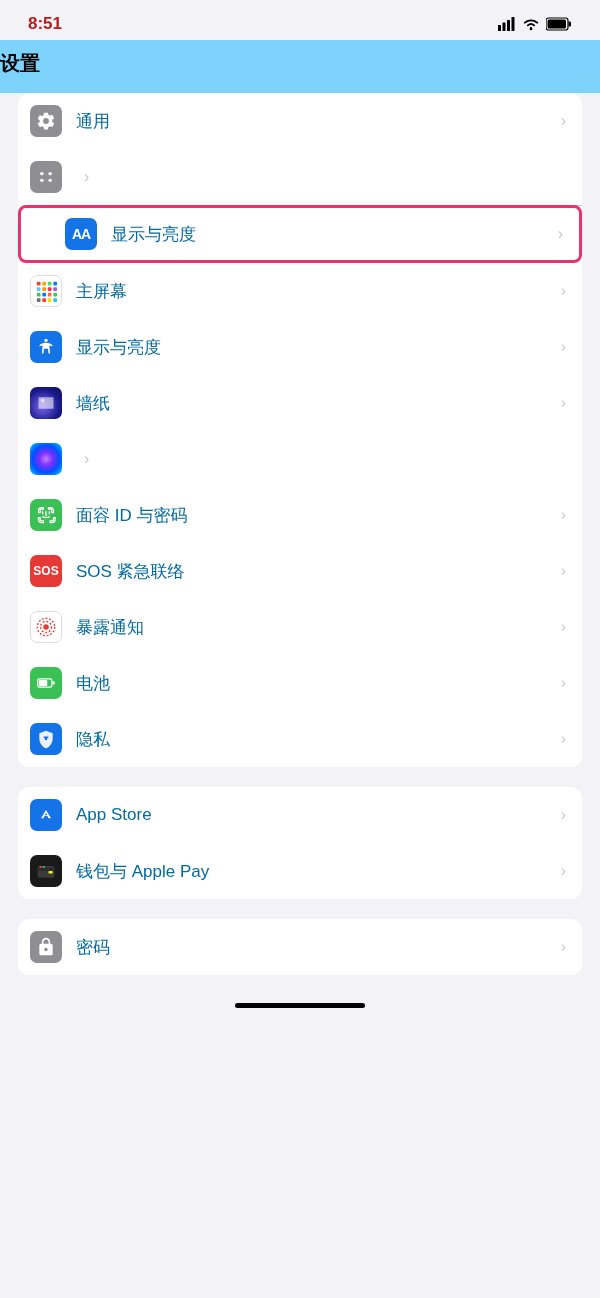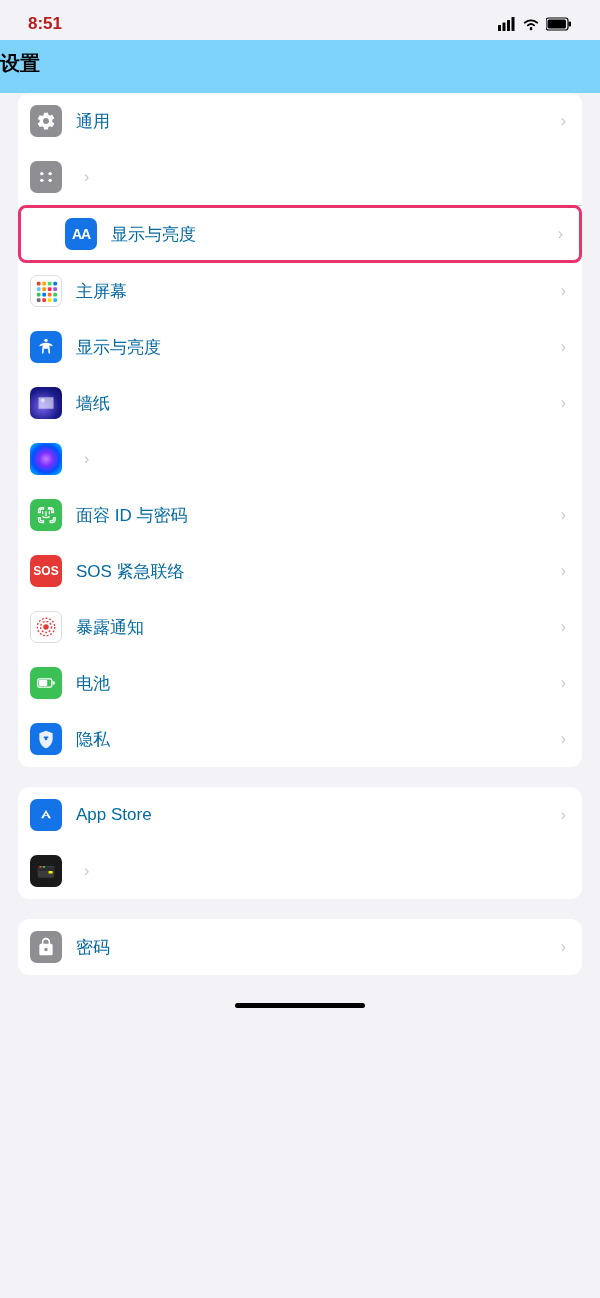--- a/index.html
+++ b/index.html
@@ -325,20 +325,21 @@
   <div class="settings-row">
     <div class="row-icon icon-wallet">
       <svg class="icon-svg" viewBox="0 0 24 24">
         <rect x="2" y="6" width="20" height="14" rx="2" fill="#3a3a3c"></rect>
         <rect x="2" y="8" width="20" height="4" fill="#2c2c2e"></rect>
         <rect x="15" y="12" width="5" height="3" rx="1" fill="#f5f500"></rect>
         <rect x="4" y="6" width="3" height="2" rx="1" fill="#ff453a"></rect>
         <rect x="8" y="6" width="3" height="2" rx="1" fill="#30d158"></rect>
       </svg>
     </div>
+    <span class="row-label">钱包与 Apple Pay</span>
     <span class="row-chevron">›</span>
   </div>
 
 </div>
 
 <div class="settings-group" style="margin-bottom:0;">
 
   <div class="settings-row">
     <div class="row-icon icon-password">
       <svg class="icon-svg" viewBox="0 0 24 24" fill="white">

